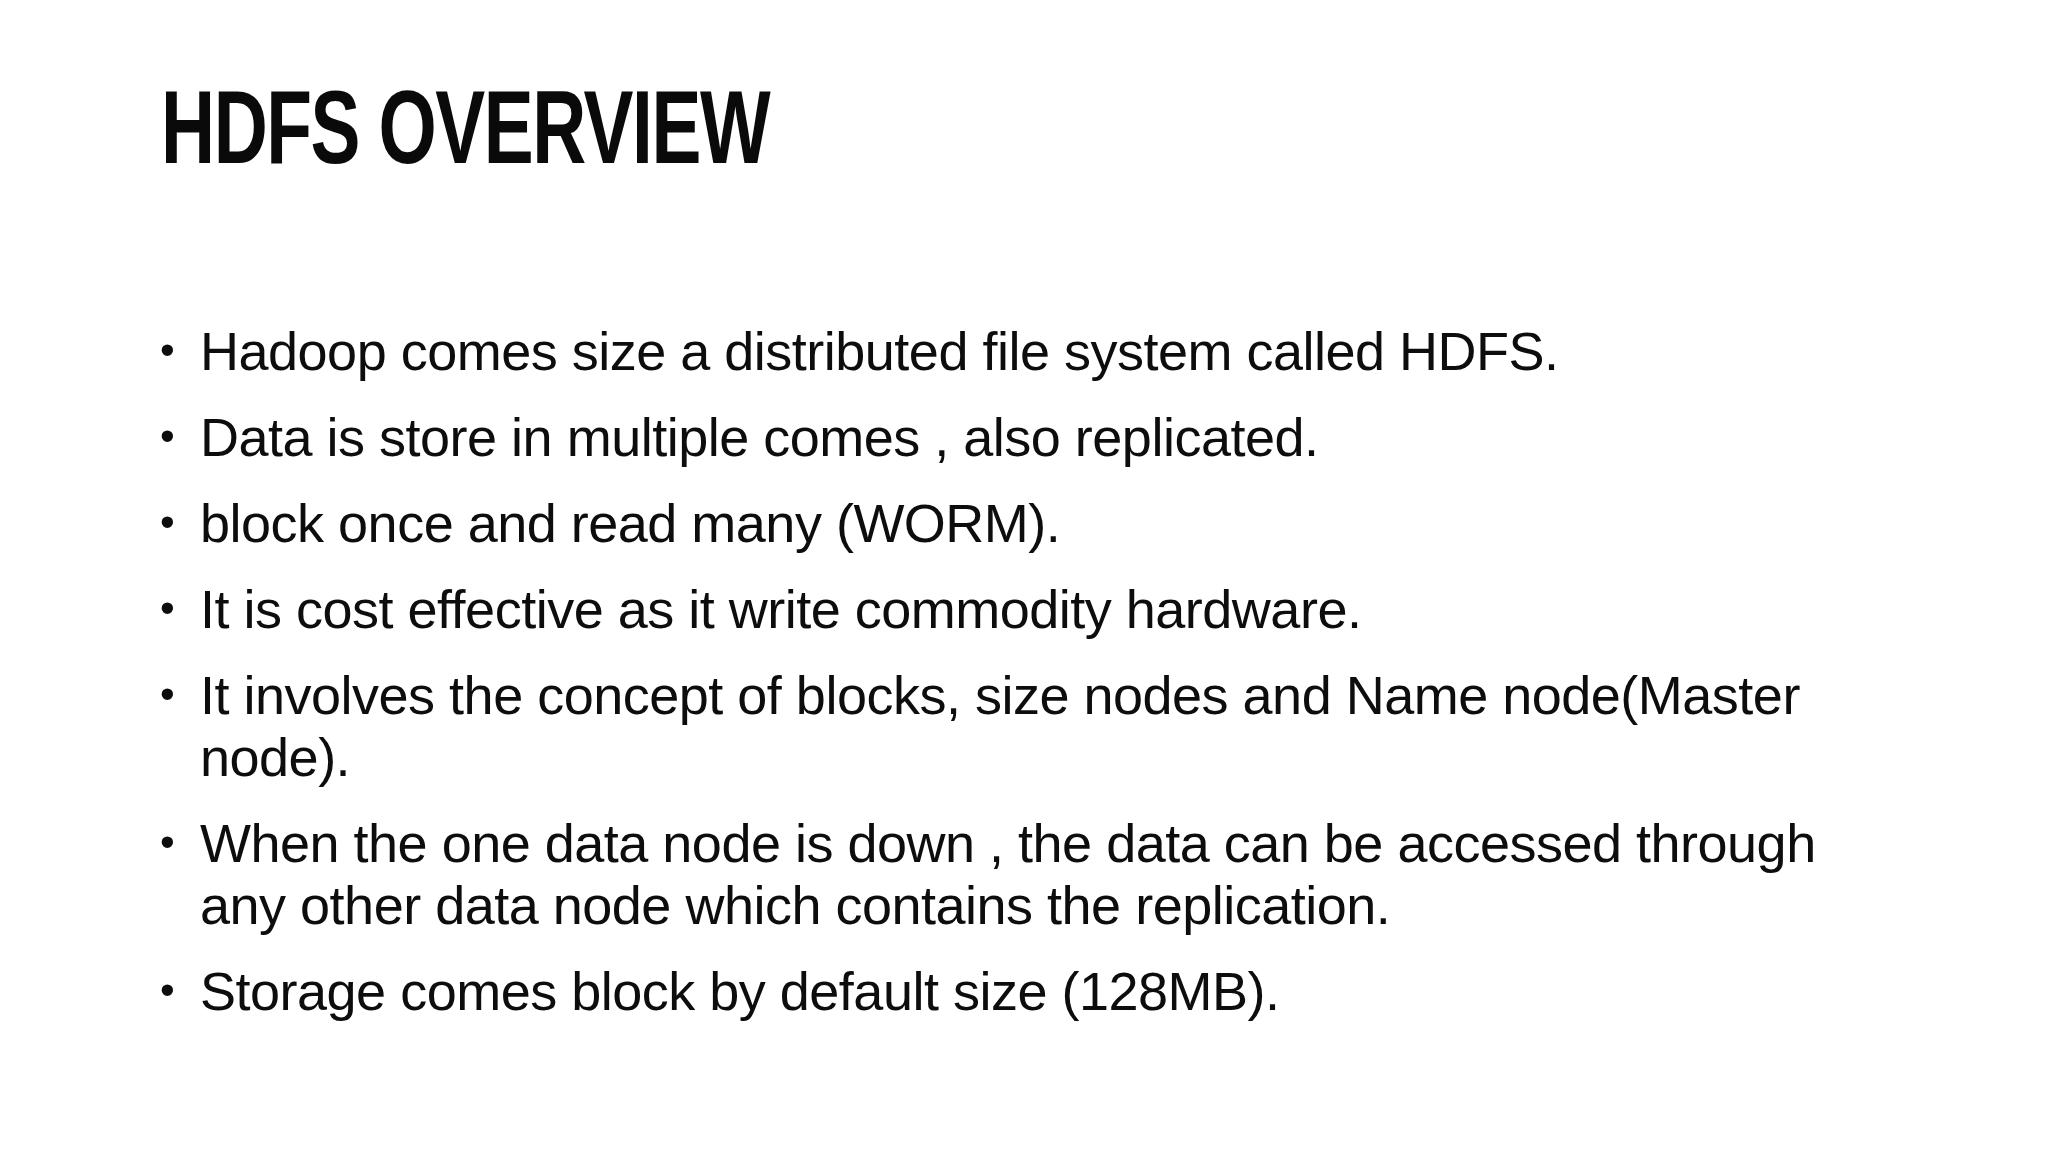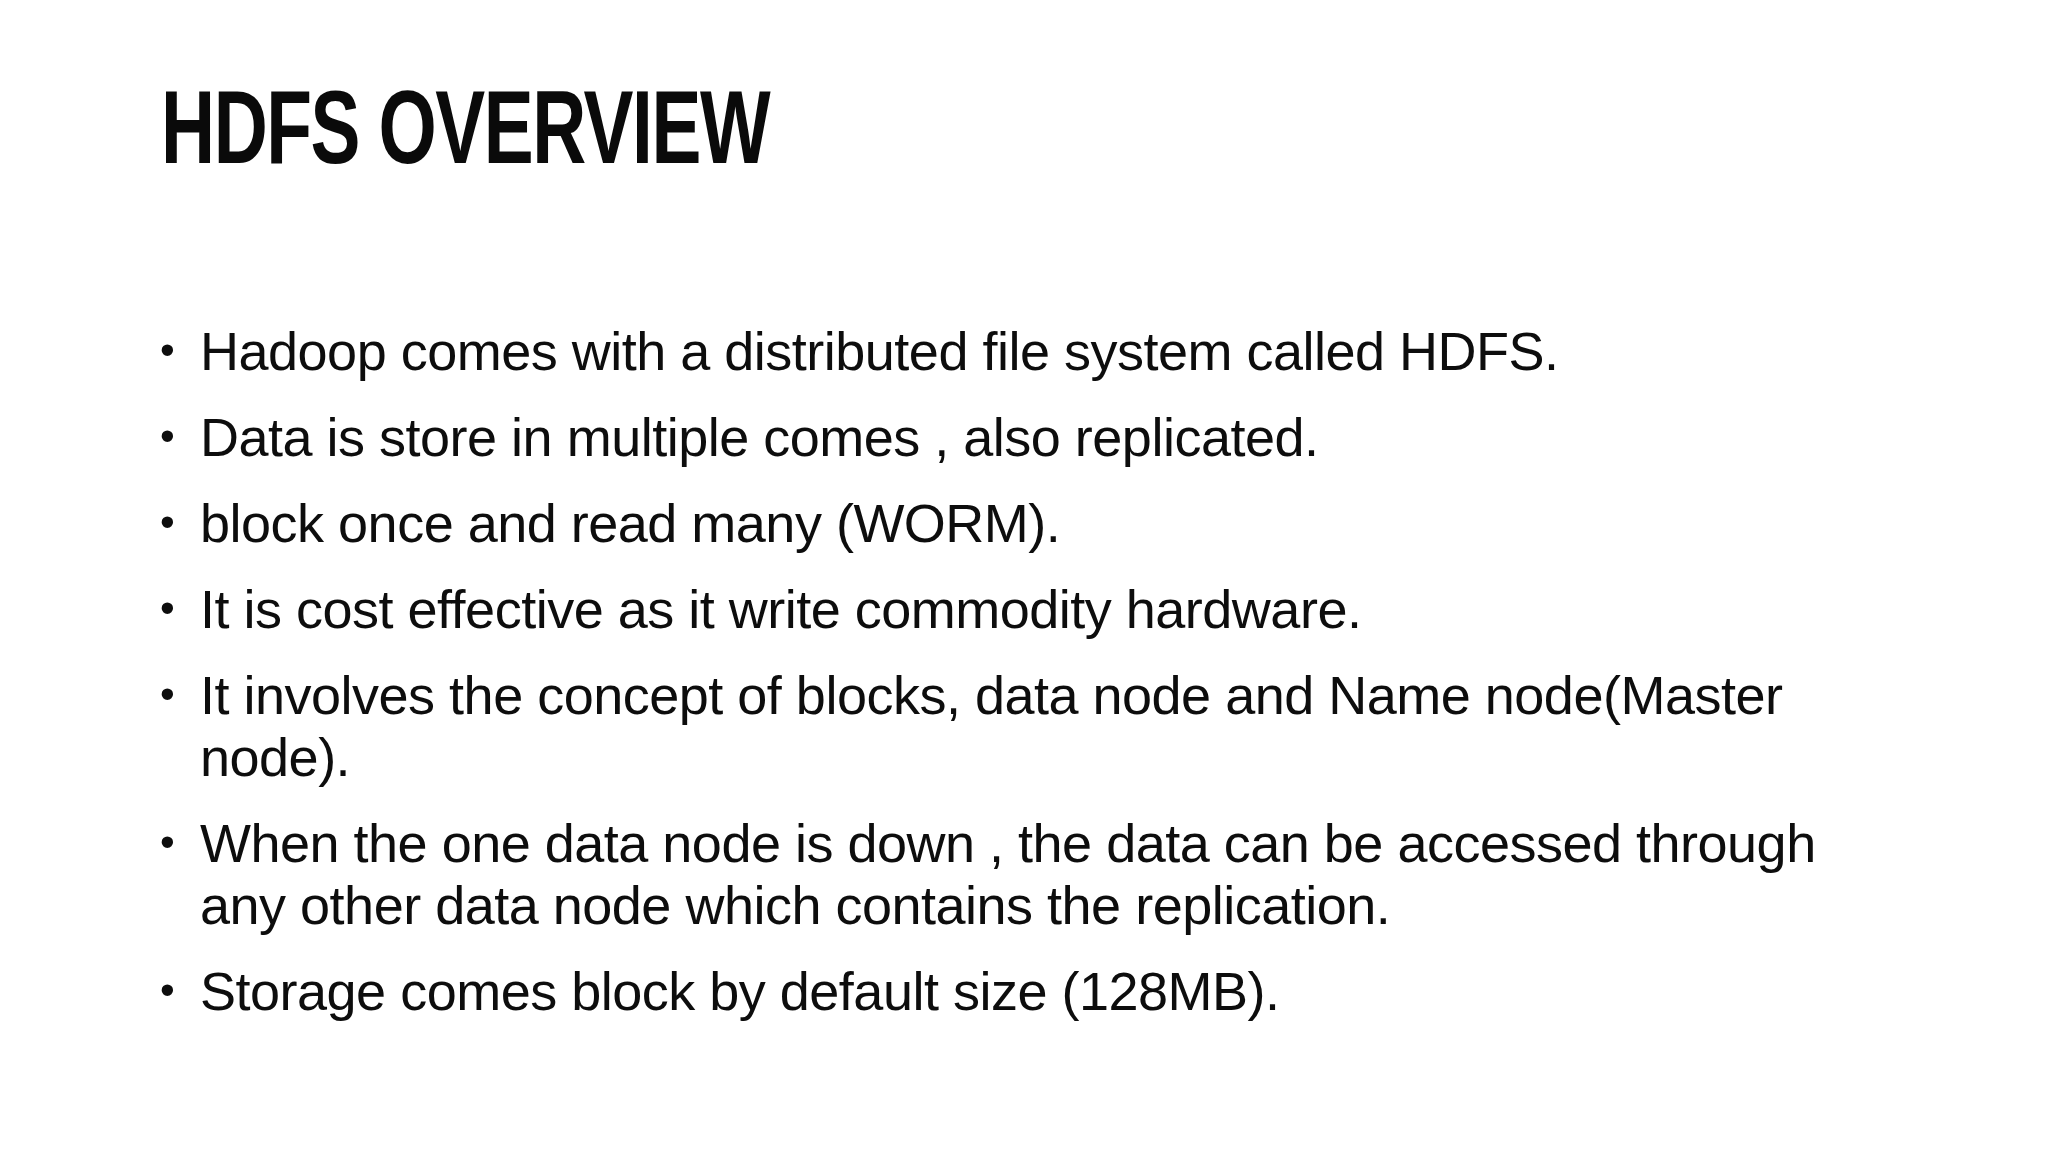--- a/index.html
+++ b/index.html
@@ -61,37 +61,37 @@
   }
 </style>
 </head>
 <body>
 
 <div class="slide">
   <h1 class="title">HDFS OVERVIEW</h1>
   <ul class="bullets">
     <li>
       <span class="marker">•</span>
-      <span class="btext">Hadoop comes with a distributed file system called HDFS.</span>
+      <span class="btext">Hadoop comes size a distributed file system called HDFS.</span>
     </li>
     <li>
       <span class="marker">•</span>
       <span class="btext">Data is store in multiple comes , also replicated.</span>
     </li>
     <li>
       <span class="marker">•</span>
       <span class="btext">block once and read many (WORM).</span>
     </li>
     <li>
       <span class="marker">•</span>
       <span class="btext">It is cost effective as it write commodity hardware.</span>
     </li>
     <li>
       <span class="marker">•</span>
-      <span class="btext">It involves the concept of blocks, data node and Name node(Master
+      <span class="btext">It involves the concept of blocks, size nodes and Name node(Master
 node).</span>
     </li>
     <li>
       <span class="marker">•</span>
       <span class="btext">When the one data node is down , the data can be accessed through
 any other data node which contains the replication.</span>
     </li>
     <li>
       <span class="marker">•</span>
       <span class="btext">Storage comes block by default size (128MB).</span>

